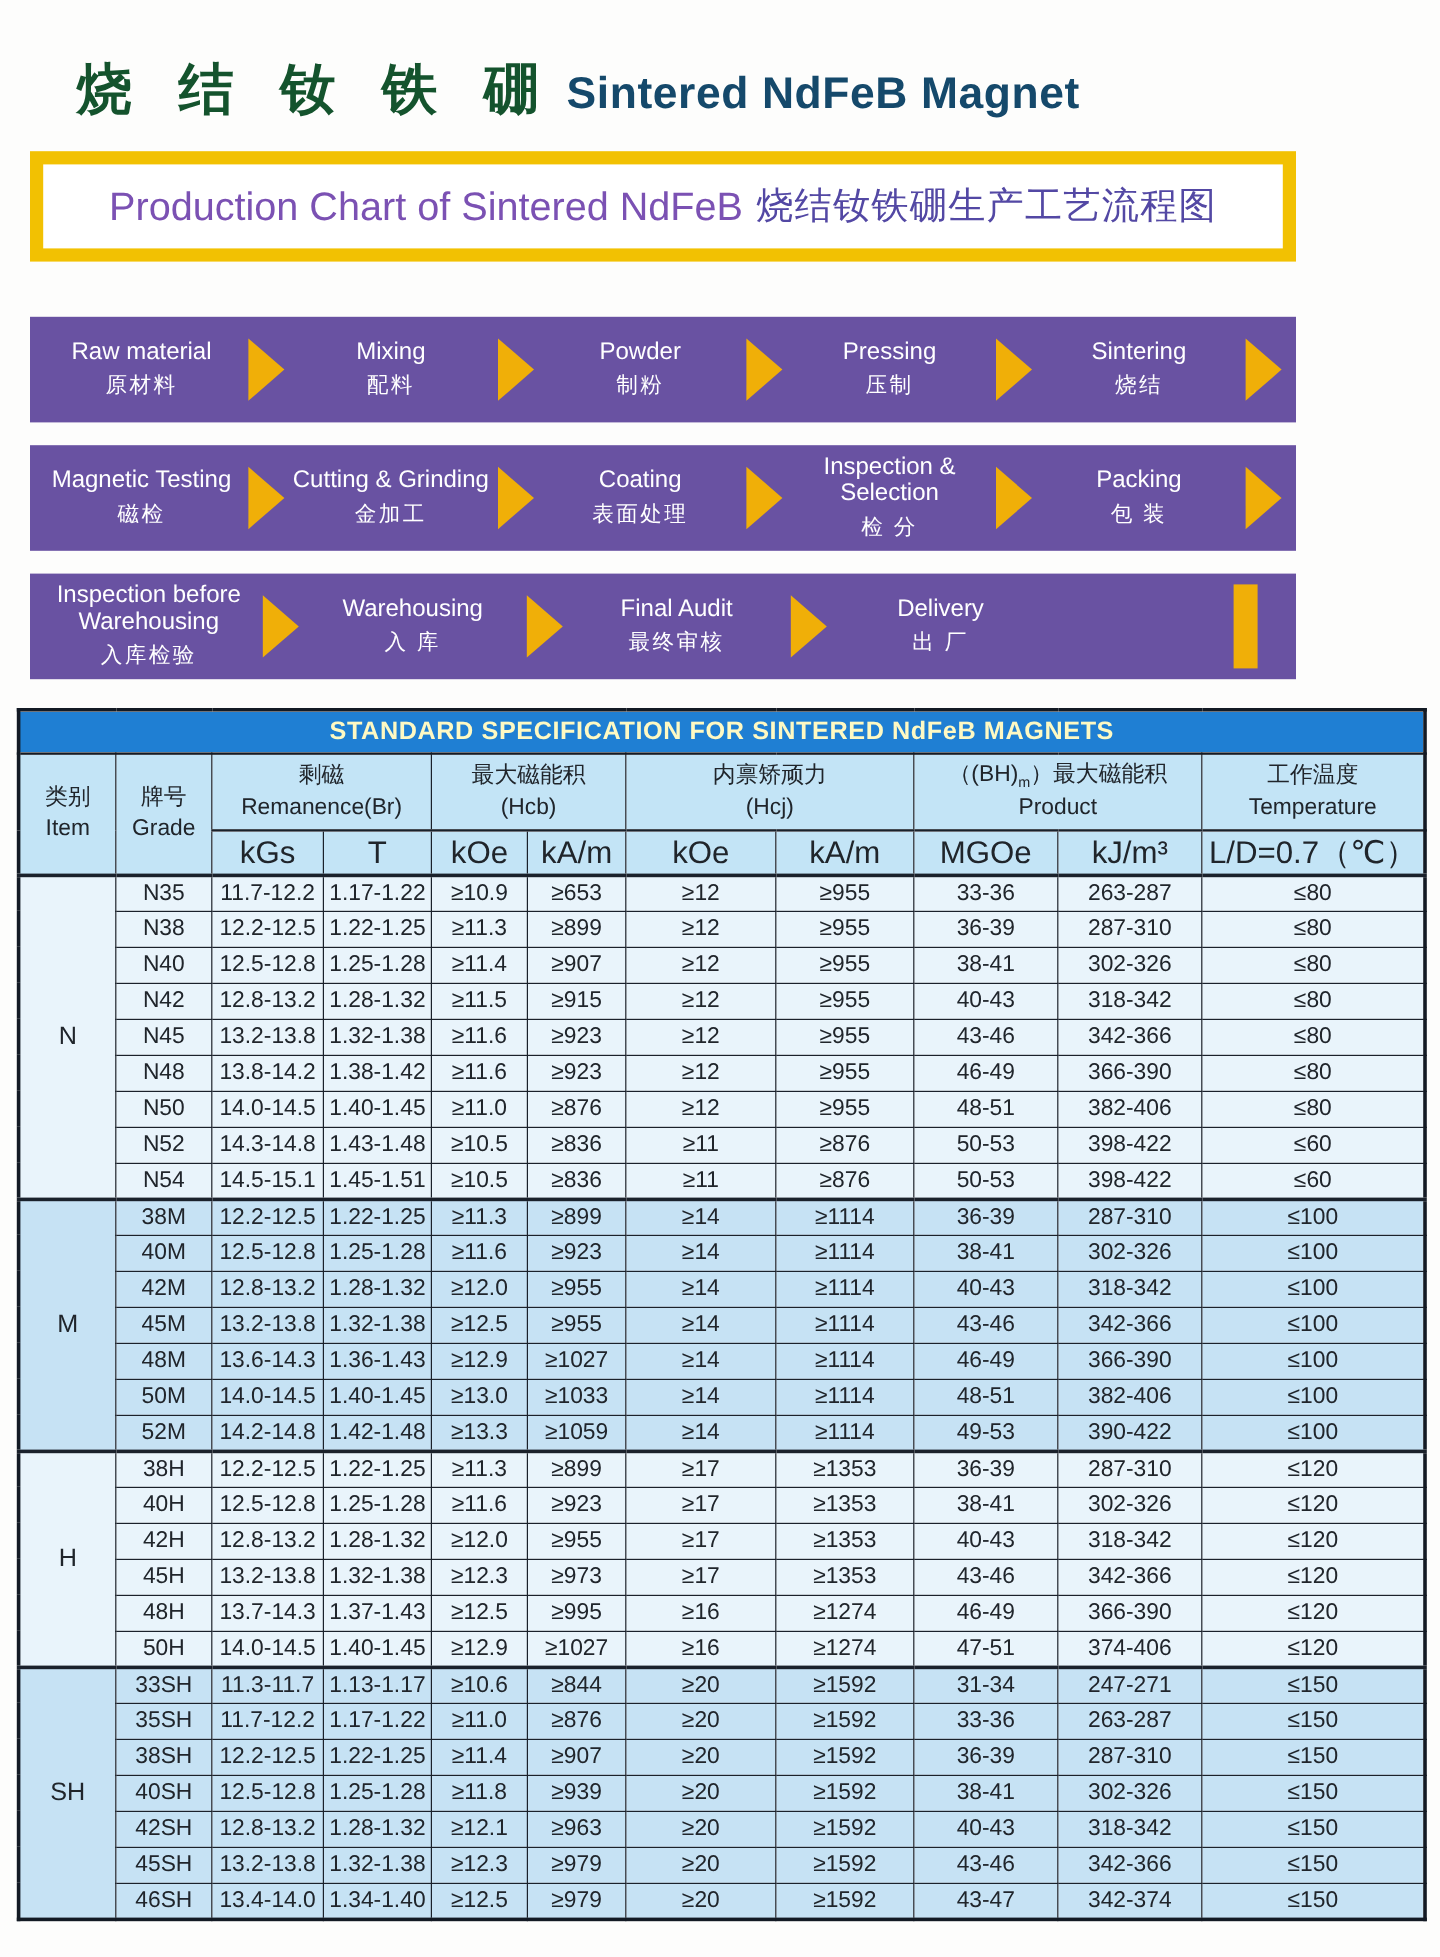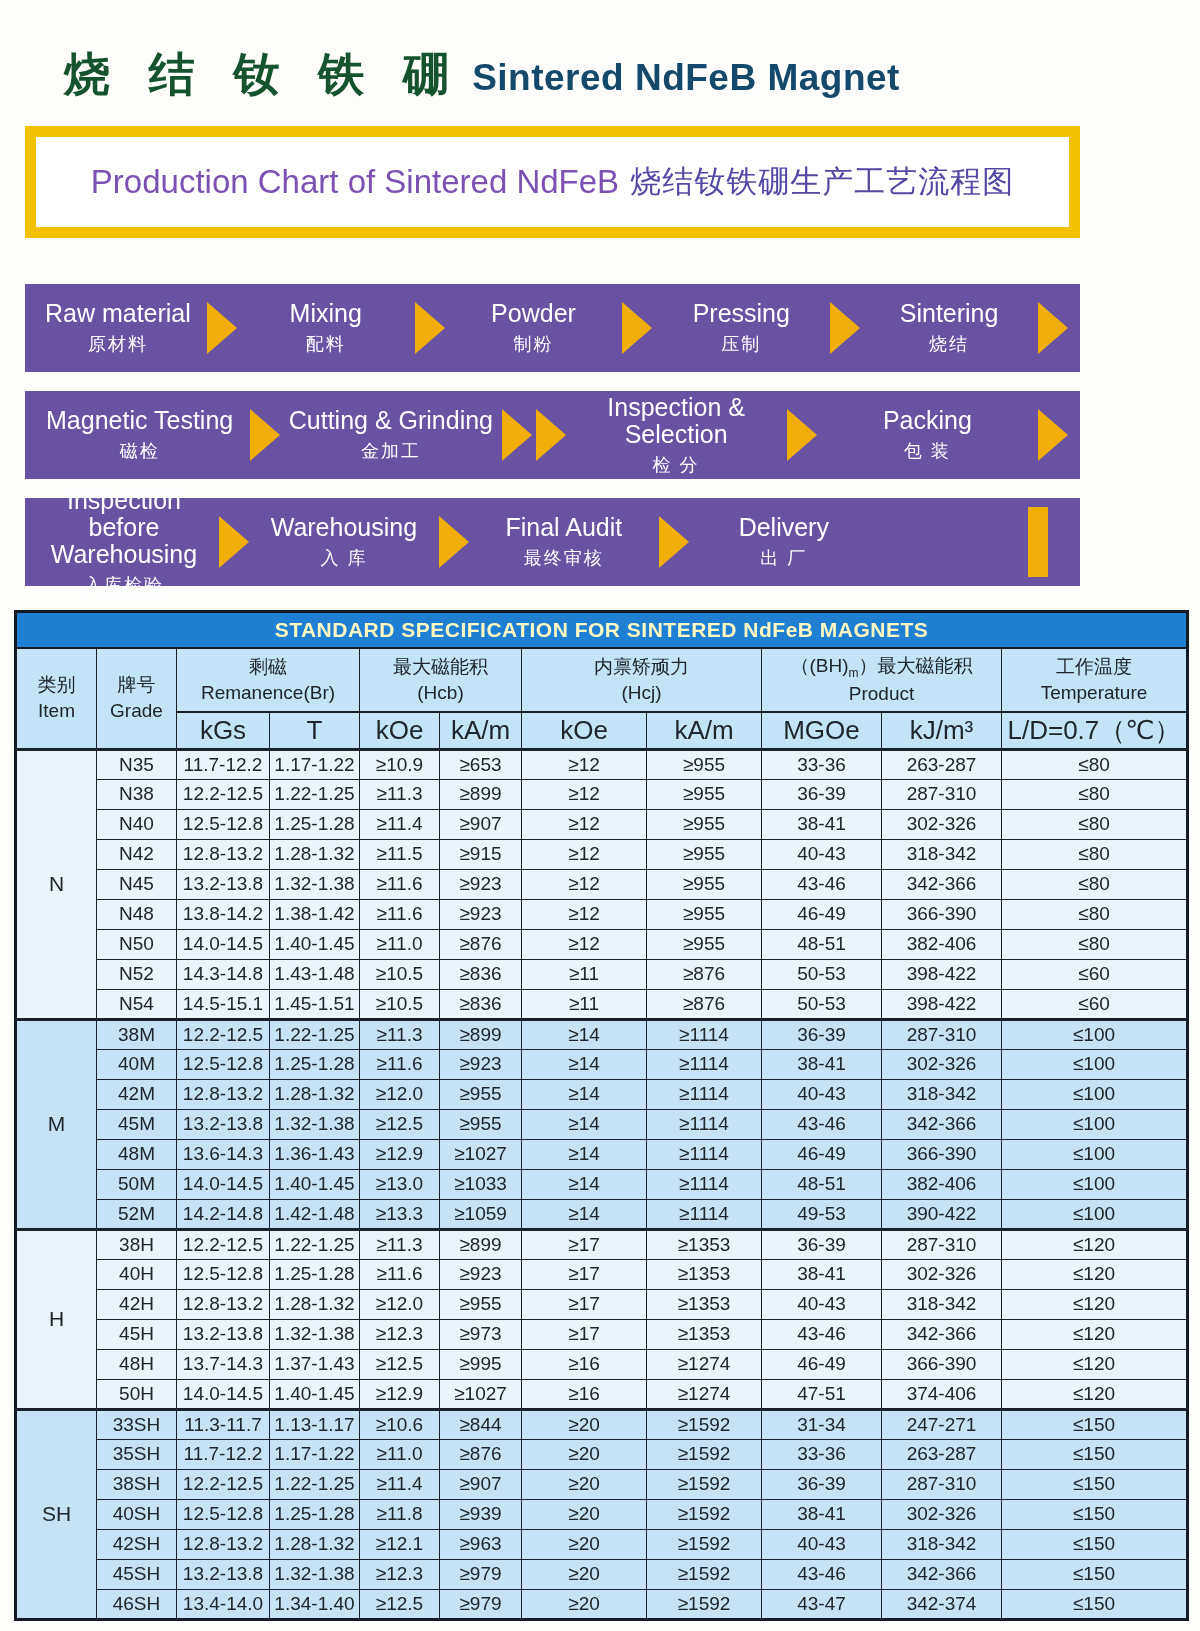--- a/index.html
+++ b/index.html
@@ -7,30 +7,30 @@
   body { font-family:"Liberation Sans","DejaVu Sans",sans-serif; }
   .page { position:relative; width:1200px; height:1631px; background:#fdfdfc; overflow:hidden; }
 
   
   .masthead { display:flex; align-items:baseline; padding:44px 0 0 64px; }
   .title-zh { font-size:46px; font-weight:bold; color:#14532d; letter-spacing:13px; }
   .title-en { font-size:37px; font-weight:bold; color:#15496b; margin-left:10px; letter-spacing:0.5px; }
 
   
   .banner { margin:20px 120px 0 25px; border:11px solid #f2c102; background:#ffffff;
-            height:112px; display:flex; align-items:center; justify-content:center; gap:11px; }
+            height:92px; display:flex; align-items:center; justify-content:center; gap:11px; }
   .banner-en { font-size:33px; color:#7b51b3; }
   .banner-zh { font-size:31px; color:#5348a4; letter-spacing:1px; }
 
   
   .flow { margin:46px 120px 0 25px; }
   .flow-row { background:#6952a2; height:88px; display:flex; align-items:center;
               padding:0 10px 0 6px; margin-bottom:19px; }
   .flow-step { flex:1 1 0; text-align:center; color:#ffffff; padding:0 4px; }
-  .flow-en { font-size:25px; line-height:1.08; font-weight:500; }
+  .flow-en { font-size:20px; line-height:1.08; font-weight:500; }
   .flow-zh { font-size:18px; margin-top:5px; letter-spacing:2px; }
   .flow-arrow { flex:0 0 auto; width:0; height:0; border-left:30px solid #f0af08;
                 border-top:26px solid transparent; border-bottom:26px solid transparent; margin:0 2px; }
   .flow-spacer { flex:0.85 1 0; }
   .flow-bar { flex:0 0 auto; width:20px; height:70px; background:#f0af08; margin-right:22px; }
 
   
   .spec-wrap { margin:24px 14px 0 14px; }
   table.spec { border-collapse:collapse; table-layout:fixed; width:1172px;
                border:3px solid #131a24; }
@@ -97,20 +97,24 @@
         <div class="flow-step">
           <div class="flow-en">Magnetic Testing</div>
           <div class="flow-zh">磁检</div>
         </div>
         <div class="flow-arrow"></div>
         <div class="flow-step">
           <div class="flow-en">Cutting &amp; Grinding</div>
           <div class="flow-zh">金加工</div>
         </div>
         <div class="flow-arrow"></div>
+        <div class="flow-step">
+          <div class="flow-en">Coating</div>
+          <div class="flow-zh">表面处理</div>
+        </div>
         <div class="flow-arrow"></div>
         <div class="flow-step">
           <div class="flow-en">Inspection &amp; Selection</div>
           <div class="flow-zh">检 分</div>
         </div>
         <div class="flow-arrow"></div>
         <div class="flow-step">
           <div class="flow-en">Packing</div>
           <div class="flow-zh">包 装</div>
         </div>

